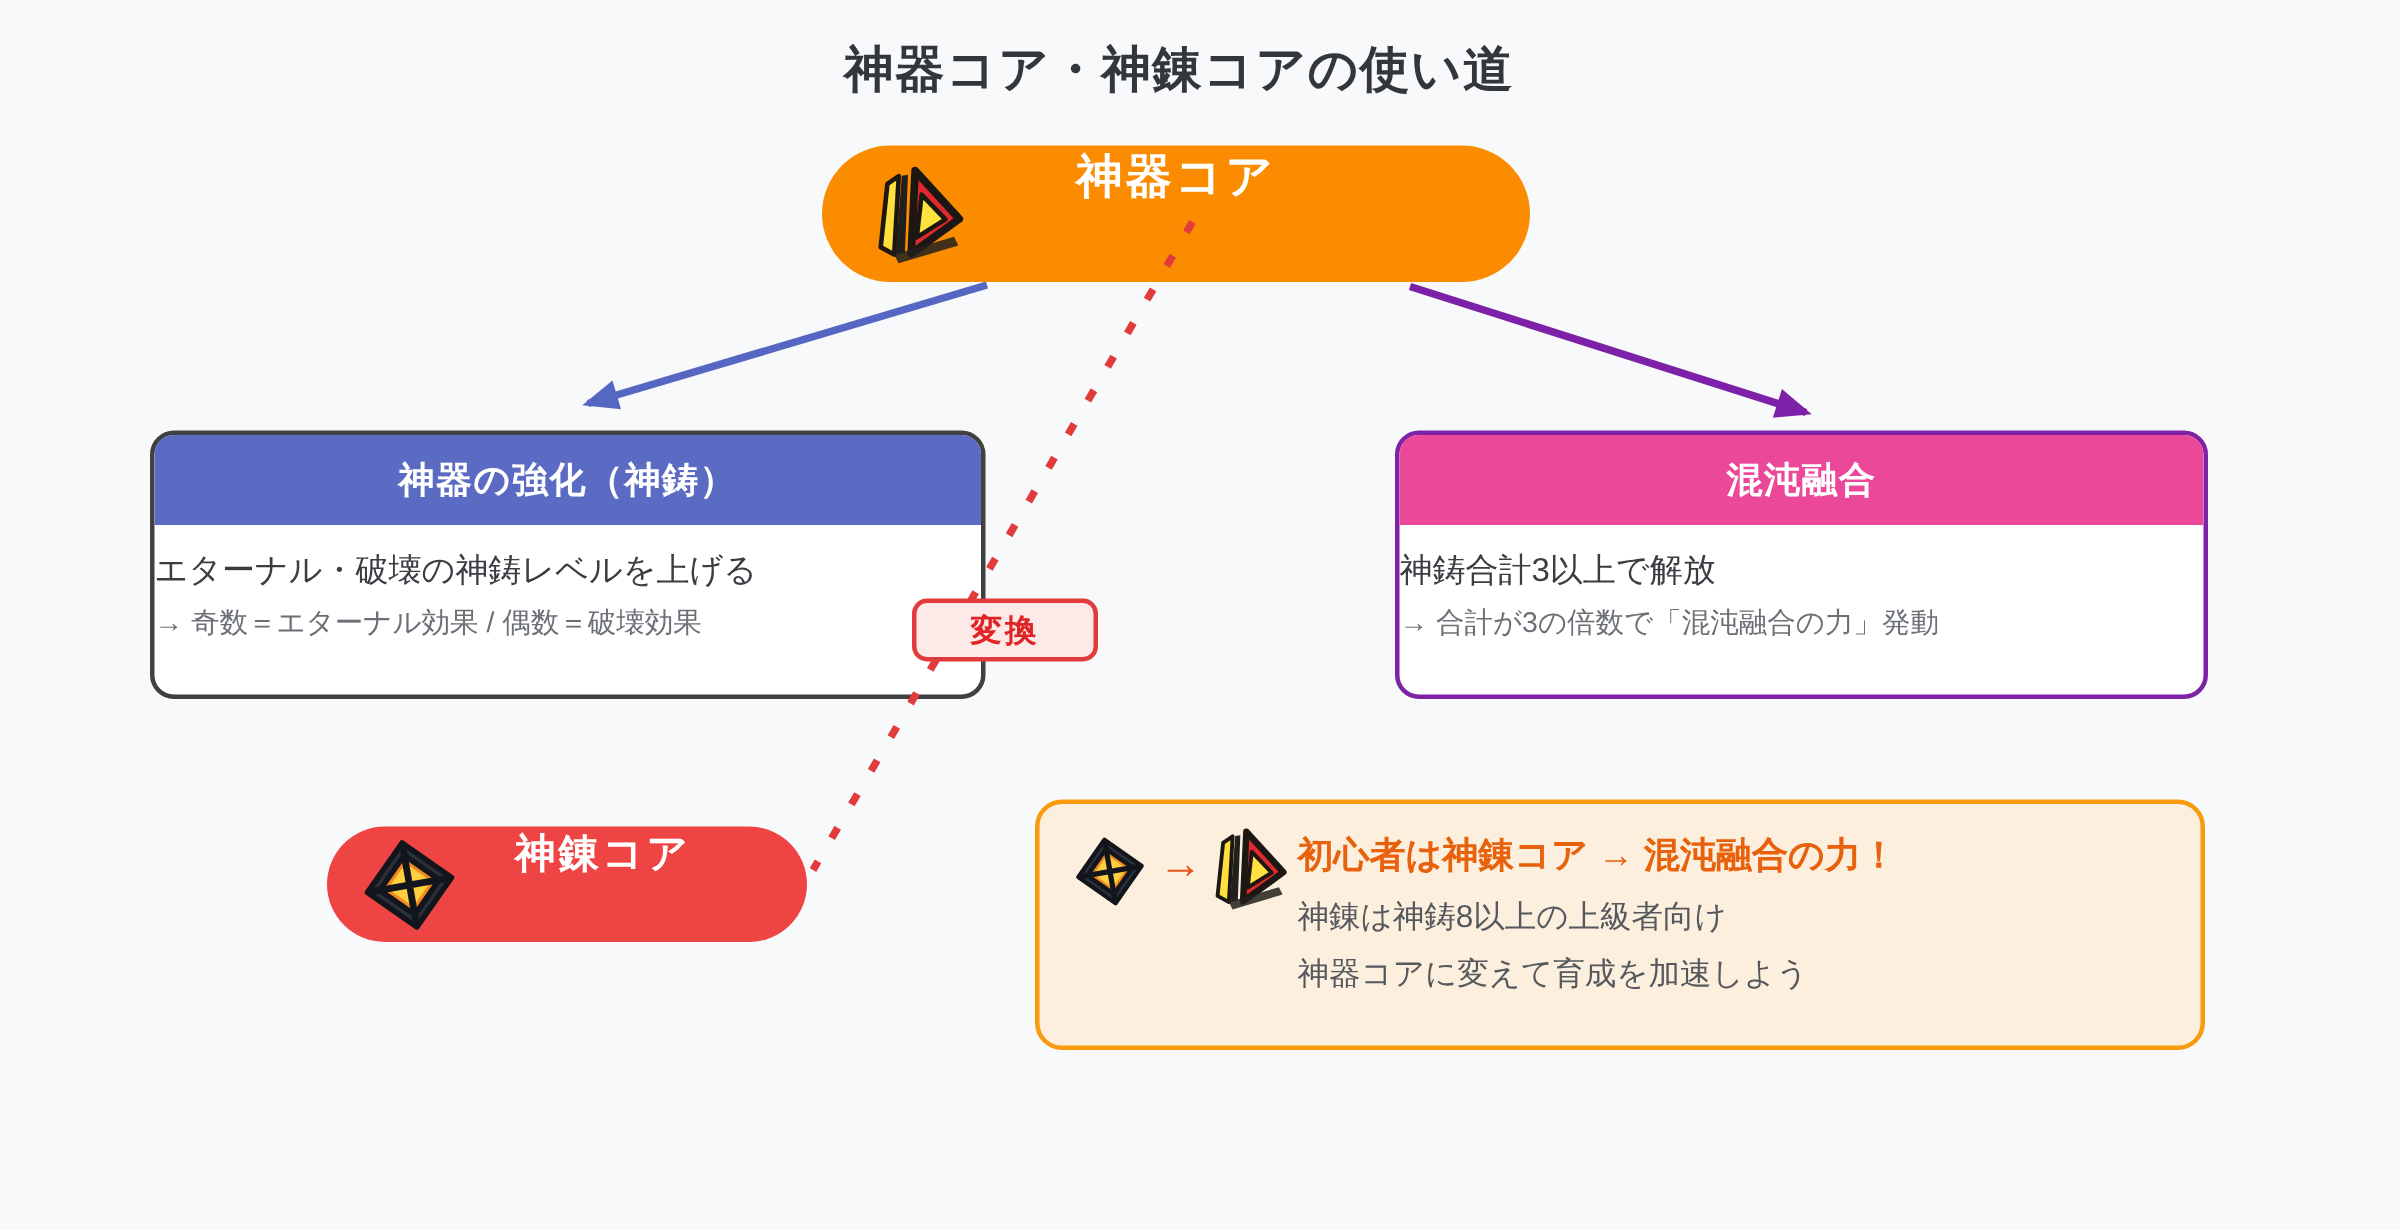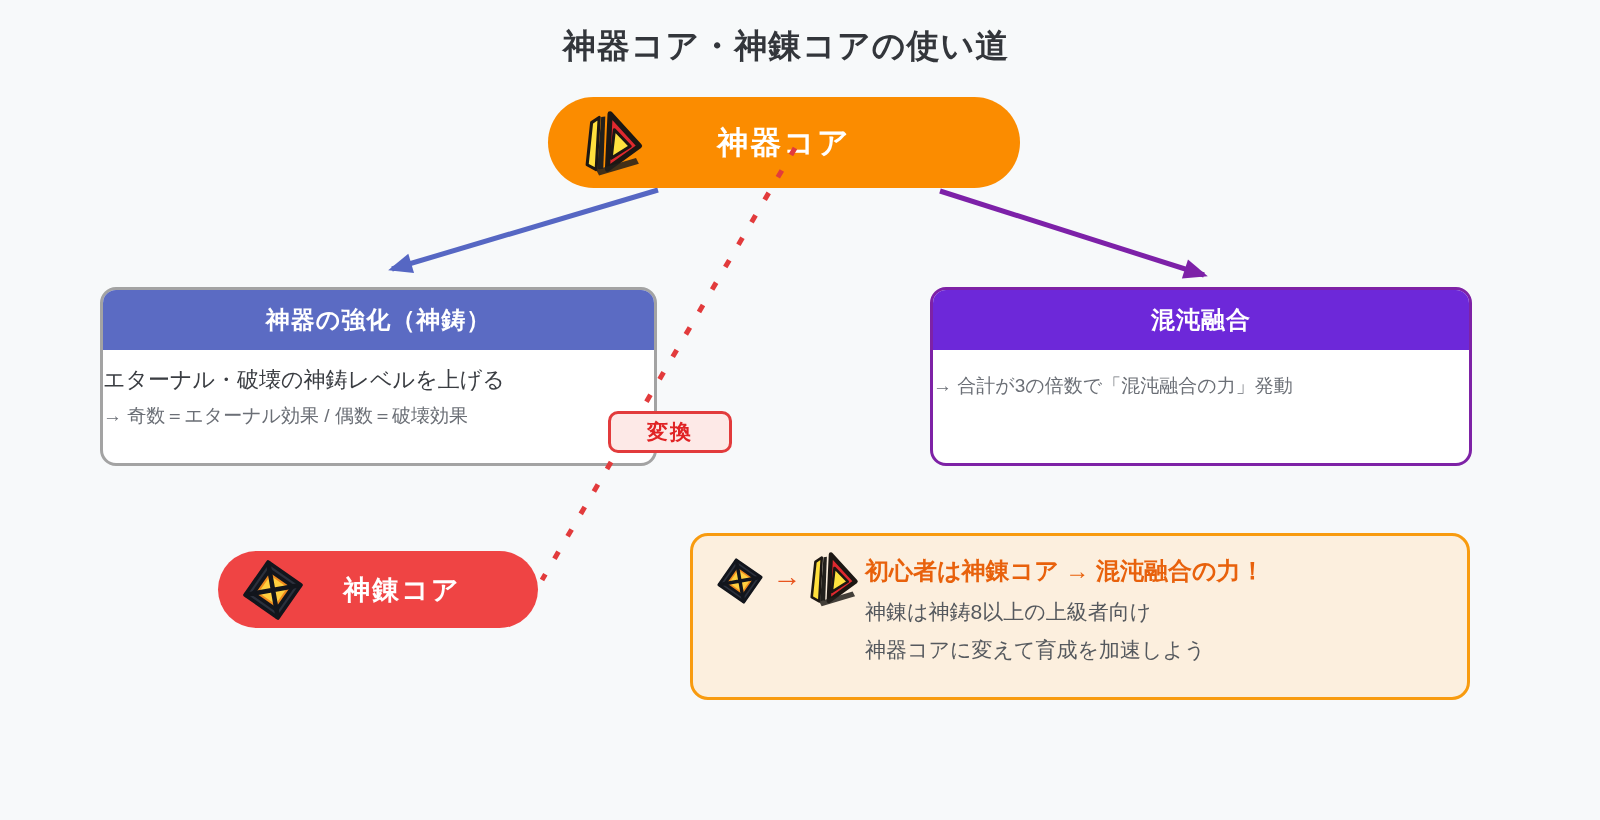--- a/index.html
+++ b/index.html
@@ -13,21 +13,21 @@
   .diagram-title{
     left:386px;top:24px;width:800px;text-align:center;
     font-size:33px;font-weight:700;color:#33363B;letter-spacing:1px;
   }
   
   .edge-layer{left:0;top:0;width:1600px;height:820px;pointer-events:none;}
   .layer-under{z-index:1;}
   .layer-over{z-index:5;}
   
   .pill{
-    border-radius:46px;display:flex;align-items:center;justify-content:center;
+    border-radius:46px;display:flex;align-items:flex-start;justify-content:center;
     z-index:2;
   }
   .pill .pill-icon{position:absolute;}
   .node-artifact{left:548px;top:97px;width:472px;height:91px;background:#FB8C00;}
   .node-artifact .pill-icon{left:24px;top:9px;width:74px;height:74px;}
   .node-artifact .pill-label{font-size:31px;font-weight:700;color:#FFFFFF;letter-spacing:2px;}
   .node-refine{left:218px;top:551px;width:320px;height:77px;background:#ef4444;border-radius:39px;}
   .node-refine .pill-icon{left:22px;top:6px;width:66px;height:66px;}
   .node-refine .pill-label{font-size:27px;font-weight:700;color:#FFFFFF;letter-spacing:2px;margin-left:48px;}
   
@@ -37,27 +37,27 @@
   }
   .detail-box .box-header{
     height:60px;display:flex;align-items:center;justify-content:center;
     color:#FFFFFF;font-size:24px;font-weight:700;letter-spacing:1px;
   }
   .detail-box .box-body{
     text-align:left;padding-top:15px;
   }
   .detail-box .body-main{font-size:22px;color:#3A3D42;line-height:30px;}
   .detail-box .body-sub{font-size:19px;color:#6B6F76;line-height:26px;margin-top:8px;}
-  .box-enhance{left:100px;top:287px;width:557px;height:179px;border:3px solid #a3a3a3;}
+  .box-enhance{left:100px;top:287px;width:557px;height:179px;border:3px solid #404040;}
   .box-enhance .box-header{background:#5B6BC3;}
   .box-chaos{left:930px;top:287px;width:542px;height:179px;border:3px solid #7E22A6;}
-  .box-chaos .box-header{background:#6d28d9;}
+  .box-chaos .box-header{background:#ec4899;}
   
   .convert-badge{
-    left:608px;top:411px;width:124px;height:42px;z-index:6;
+    left:608px;top:399px;width:124px;height:42px;z-index:6;
     background:#FDE9E7;border:3px solid #E23B3C;border-radius:10px;
     box-sizing:border-box;display:flex;align-items:center;justify-content:center;
     font-size:21px;font-weight:700;color:#E02325;letter-spacing:2px;
   }
   
   .tip-box{
     left:690px;top:533px;width:780px;height:167px;z-index:2;
     background:#FCEFDE;border:3px solid #F89B0F;border-radius:18px;
     box-sizing:border-box;
   }
@@ -106,20 +106,21 @@
   <div class="box-header">神器の強化（神鋳）</div>
   <div class="box-body">
     <div class="body-main">エターナル・破壊の神鋳レベルを上げる</div>
     <div class="body-sub">→ 奇数＝エターナル効果 / 偶数＝破壊効果</div>
   </div>
 </div>
 
 <div class="abs detail-box box-chaos">
   <div class="box-header">混沌融合</div>
   <div class="box-body">
+    <div class="body-main">神鋳合計3以上で解放</div>
     <div class="body-sub">→ 合計が3の倍数で「混沌融合の力」発動</div>
   </div>
 </div>
 
 <div class="abs pill node-refine">
   <svg class="pill-icon" viewBox="0 0 72 72">
     <g transform="rotate(-10 36 36)">
       <polygon points="36,5 67,36 36,67 5,36" fill="#2B303C" stroke="#12151C" stroke-width="4" stroke-linejoin="round"></polygon>
       <polygon points="36,14 58,36 36,58 14,36" fill="#F08A1E"></polygon>
       <polygon points="36,20 52,36 36,52 20,36" fill="#FFCF3F"></polygon>

